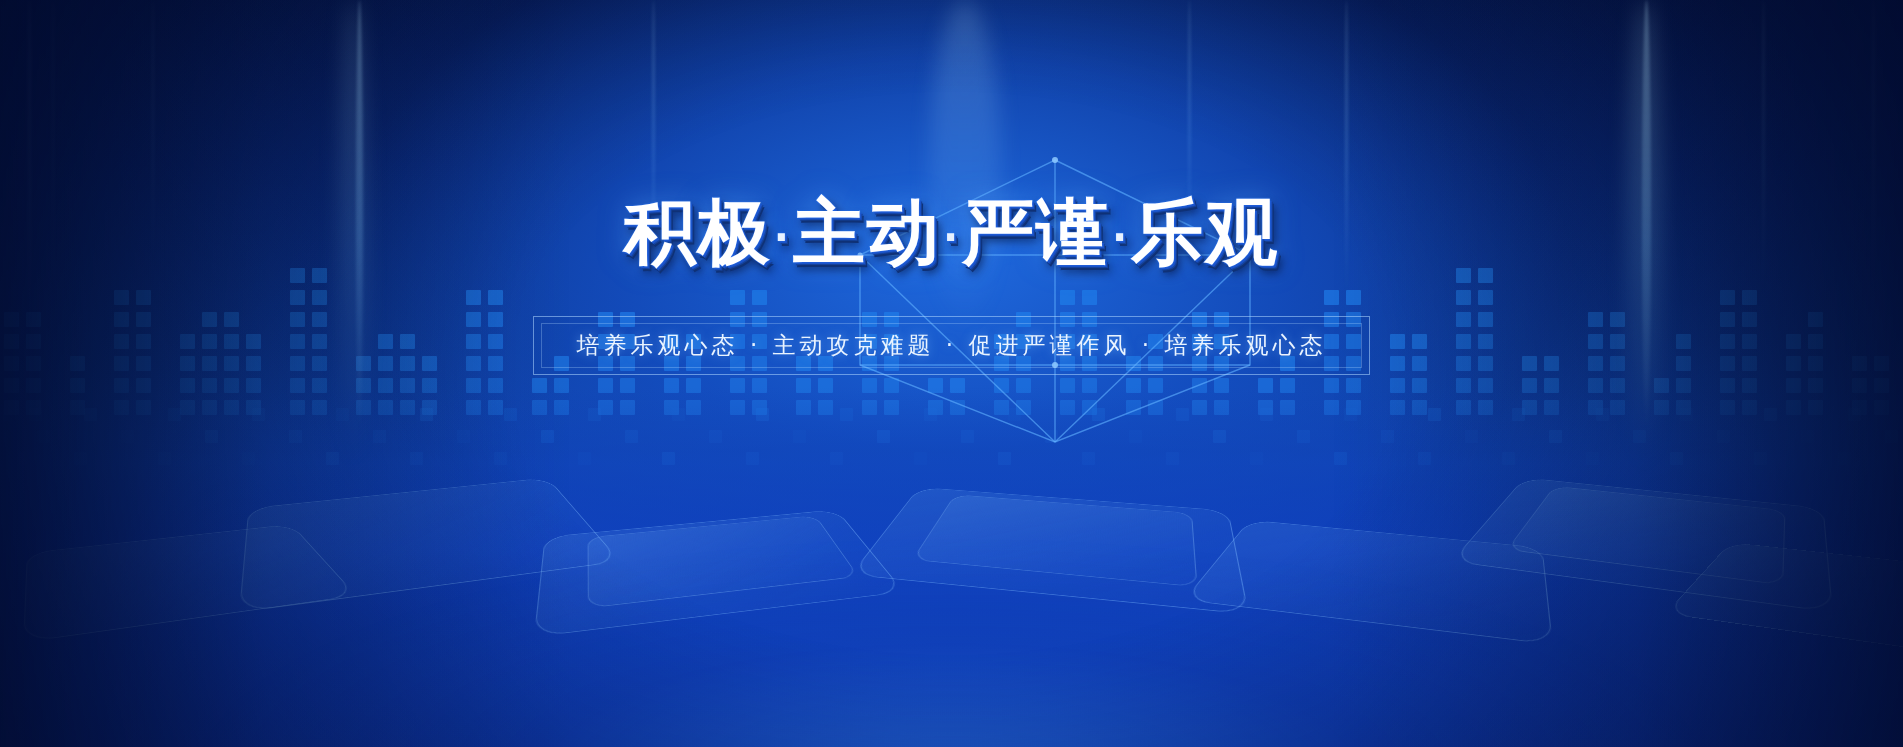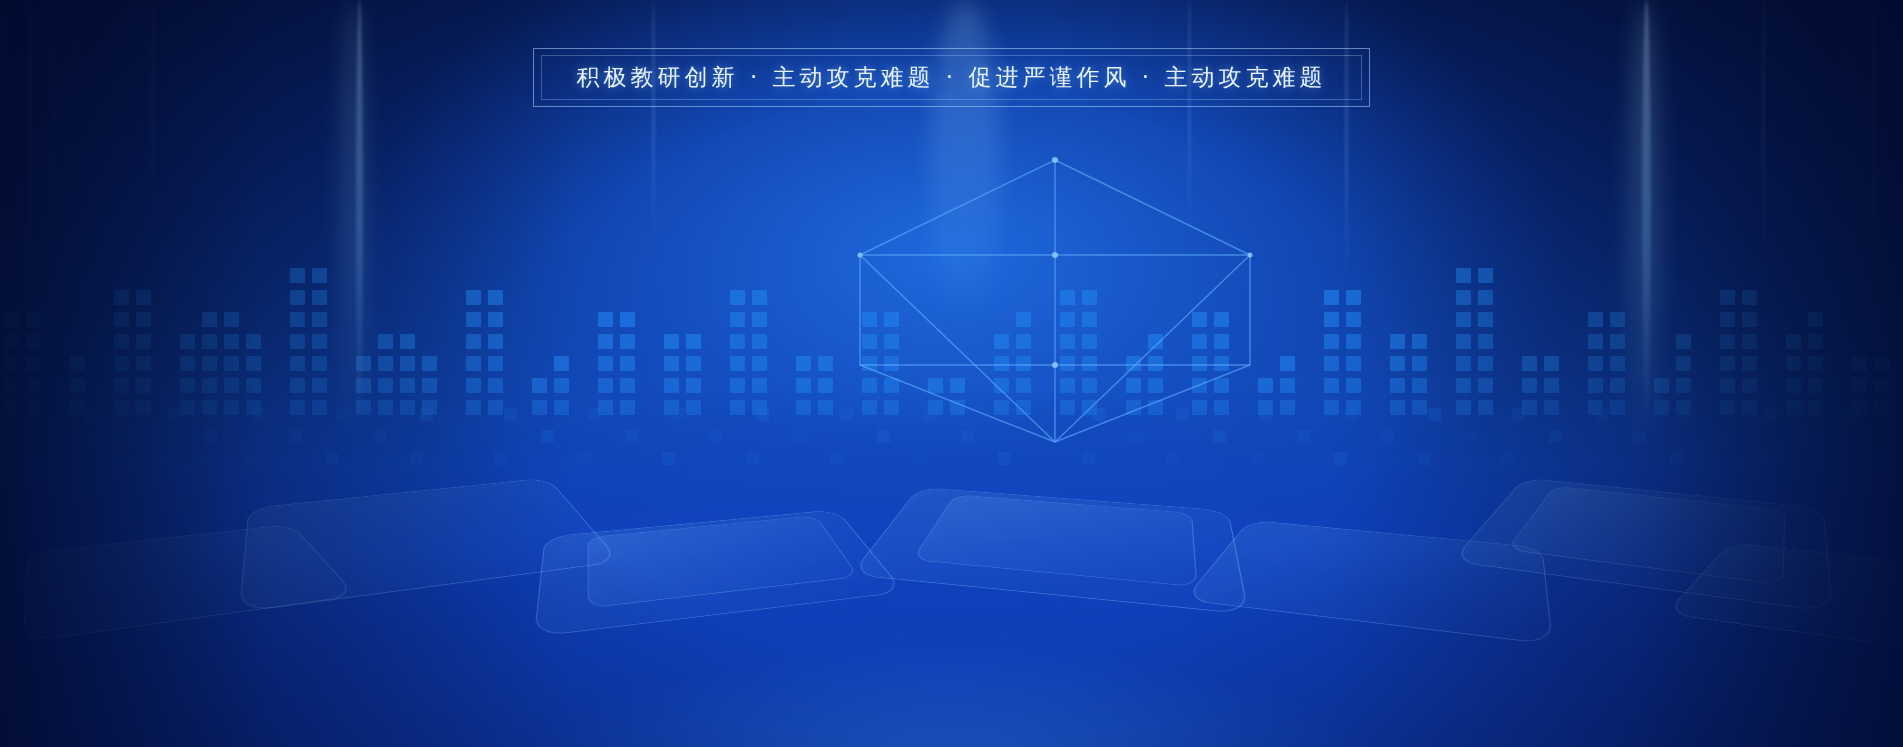--- a/index.html
+++ b/index.html
@@ -515,22 +515,23 @@
       <circle cx="215" cy="215" r="3"></circle>
       <circle cx="20" cy="105" r="2.5"></circle>
       <circle cx="410" cy="105" r="2.5"></circle>
     </g>
   </svg>
 
   <div class="layer" id="vignette"></div>
 
   <div id="content">
 
+    <div id="title-main"><span>积极</span><span class="sep">·</span><span>主动</span><span class="sep">·</span><span>严谨</span><span class="sep">·</span><span>乐观</span></div>
 
 
     <div id="tagline-wrap">
       <div id="tagline-outer"></div>
       <div id="tagline-inner"></div>
-      <div id="tagline">积极教研创新 · 主动攻克难题 · 促进严谨作风 · 主动攻克难题</div>
+      <div id="tagline">培养乐观心态 · 主动攻克难题 · 促进严谨作风 · 培养乐观心态</div>
     </div>
 
   </div>
 </div>
 
 </body></html>

